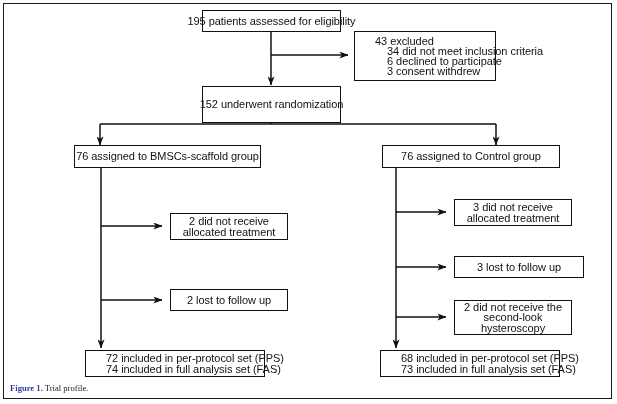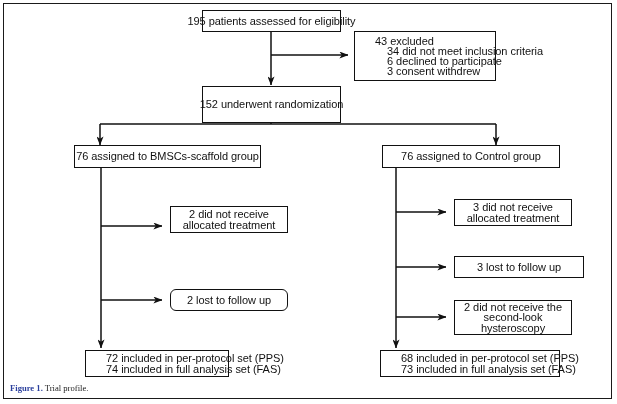--- a/index.html
+++ b/index.html
@@ -127,45 +127,45 @@
   </div>
 
   <div class="flow-box align-center" style="left:74px; top:145px; width:187px; height:23px;">
     <span class="line">76 assigned to BMSCs-scaffold group</span>
   </div>
 
   <div class="flow-box align-center" style="left:382px; top:145px; width:178px; height:23px;">
     <span class="line">76 assigned to Control group</span>
   </div>
 
-  <div class="flow-box align-center" style="left:170px; top:206px; width:118px; height:27px;">
+  <div class="flow-box align-center" style="left:170px; top:213px; width:118px; height:27px;">
     <span class="line">2 did not receive</span>
     <span class="line">allocated treatment</span>
   </div>
 
-  <div class="flow-box align-center" style="left:170px; top:289px; width:118px; height:22px;border-radius:6px;">
+  <div class="flow-box align-center" style="left:170px; top:289px; width:118px; height:22px;">
     <span class="line">2 lost to follow up</span>
   </div>
 
   <div class="flow-box align-center" style="left:454px; top:199px; width:118px; height:27px;">
     <span class="line">3 did not receive</span>
     <span class="line">allocated treatment</span>
   </div>
 
   <div class="flow-box align-center" style="left:454px; top:256px; width:130px; height:22px;">
     <span class="line">3 lost to follow up</span>
   </div>
 
   <div class="flow-box align-center" style="left:454px; top:300px; width:118px; height:35px;">
     <span class="line">2 did not receive the</span>
     <span class="line">second-look</span>
     <span class="line">hysteroscopy</span>
   </div>
 
-  <div class="flow-box align-left" style="left:85px; top:350px; width:144px; height:27px;">
+  <div class="flow-box align-left" style="left:85px; top:350px; width:180px; height:27px;">
     <span class="line">72 included in per-protocol set (PPS)</span>
     <span class="line">74 included in full analysis set (FAS)</span>
   </div>
 
   <div class="flow-box align-left" style="left:380px; top:350px; width:180px; height:27px;">
     <span class="line">68 included in per-protocol set (PPS)</span>
     <span class="line">73 included in full analysis set (FAS)</span>
   </div>
 
   <div class="caption"><span class="fig-label">Figure 1.</span><span class="fig-text"> Trial profile.</span></div>

